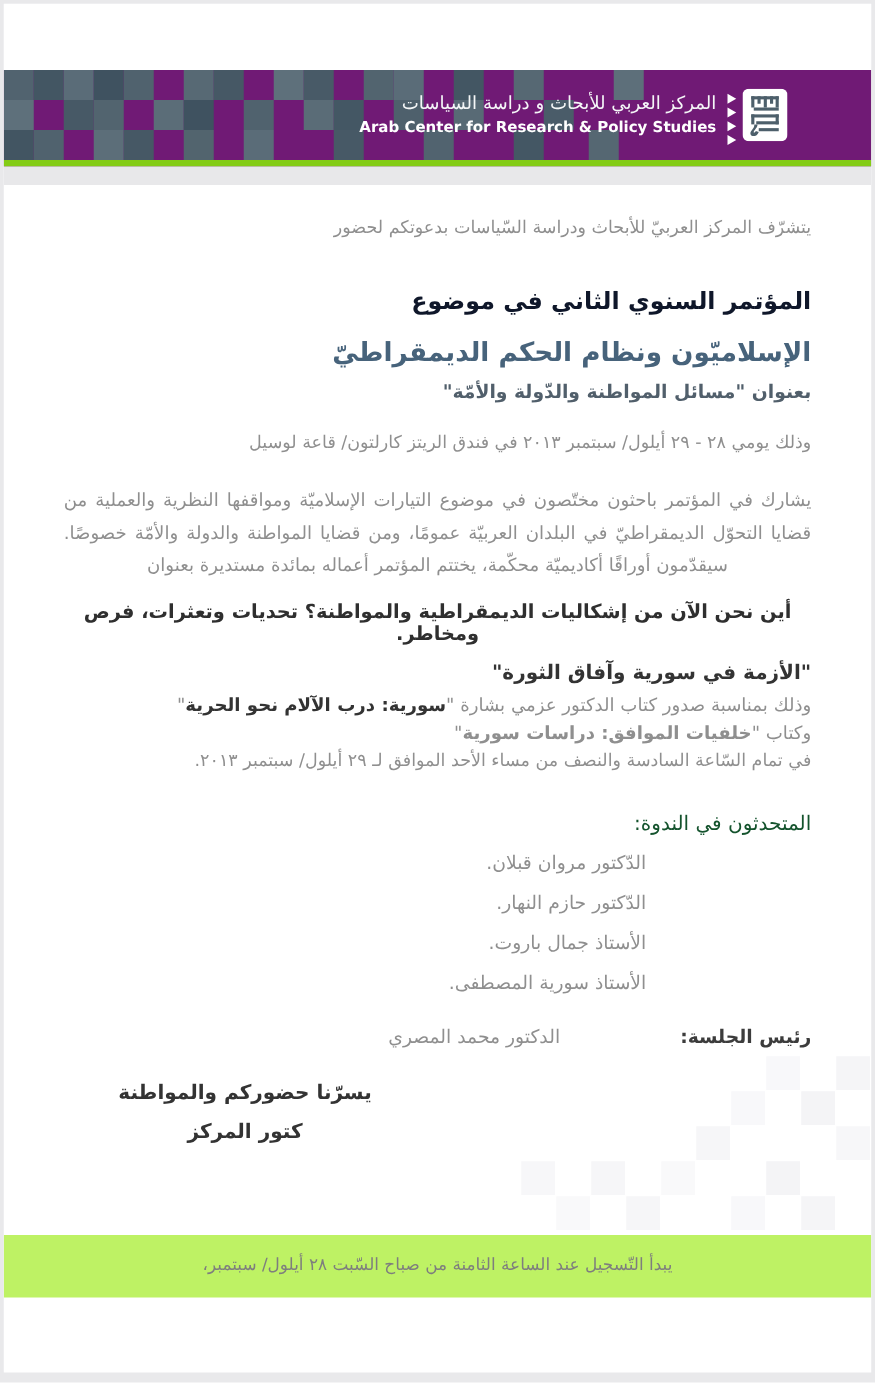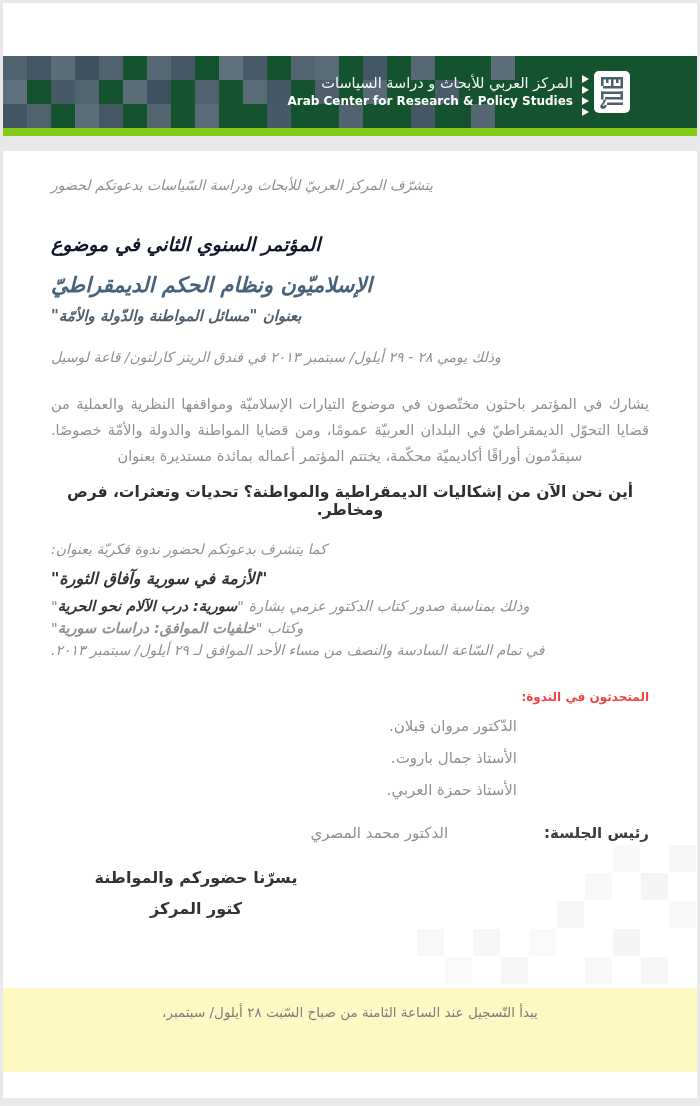--- a/index.html
+++ b/index.html
@@ -9,22 +9,22 @@
     font-family:"DejaVu Sans",sans-serif;
     direction:rtl;overflow:hidden;
   }
   .card{
     position:absolute;top:3px;left:3px;right:3px;height:1095px;
     background:#ffffff;overflow:hidden;
   }
   
   .top-white{height:53px;background:#ffffff;}
   .band{
-    position:relative;height:72px;background:#14532d;
-    border-bottom:8px solid #84cc16;
+    position:relative;height:72px;background:#701a75;
+    border-bottom:5px solid #84cc16;
   }
   .band-mosaic{position:absolute;top:0;left:0;height:72px;}
   .gray-strip{height:15px;background:#e8e8ea;}
   .brand{
     position:absolute;top:50%;transform:translateY(-50%);
     right:124px;text-align:right;color:#f5f7f8;line-height:1.25;
   }
   .brand .ar{font-size:14.5px;letter-spacing:0;}
   .brand .en{font-size:12px;font-weight:bold;color:#ffffff;margin-top:2px;}
   .logo-box{position:absolute;top:15px;right:67px;}
@@ -32,49 +32,49 @@
     position:absolute;top:19px;right:108px;display:flex;flex-direction:column;gap:3px;
   }
   .logo-arrows i{
     display:block;width:0;height:0;
     border-top:4px solid transparent;border-bottom:4px solid transparent;
     border-left:7px solid #ffffff;
   }
   
   .content{padding:0 48px;}
   .gray{color:#8f8f8f;}
-  .center{text-align:left;font-style:italic;}
+  .center{text-align:right;}
   .intro{margin-top:26px;font-size:14px;}
   .h1{margin-top:40px;font-size:19px;font-weight:bold;color:#0f172a;}
   .h2{margin-top:18px;font-size:21px;font-weight:bold;color:#47637b;}
   .subtitle{margin-top:10px;font-size:15px;font-weight:bold;color:#515f6b;}
   .dateline{margin-top:24px;font-size:14px;}
   .para{
     margin-top:26px;font-size:14.5px;line-height:26px;
     text-align:justify;text-align-last:center;
   }
   .roundtable{margin-top:14px;font-size:15.5px;font-weight:bold;color:#2f2f2f;text-align:center;}
   .sem-intro{margin-top:22px;font-size:14px;}
   .sem-title{margin-top:12px;font-size:16px;font-weight:bold;color:#333333;}
   .bookline{margin-top:10px;font-size:14.5px;}
   .bookline b{color:#333333;}
   .bookline2{margin-top:6px;font-size:14.5px;}
   .timeline{margin-top:6px;font-size:14px;}
-  .speakers-heading{margin-top:32px;font-size:12px;font-weight:bold;color:#ef4444;text-align:right;}
+  .speakers-heading{margin-top:32px;font-size:16px;font-weight:normal;color:#14532d;text-align:right;}
   .speakers{margin-top:6px;font-size:15px;line-height:32px;text-align:right;padding-left:0;padding-right:132px;}
   .chair{margin-top:18px;font-size:15px;text-align:right;}
   .chair .label{font-weight:bold;color:#3c3c3c;}
   .chair .gap{display:inline-block;width:96px;}
   .closing{width:290px;margin:26px auto 0 0;text-align:center;}
   .closing .welcome{font-size:16px;font-weight:bold;color:#333333;}
   .closing .signature{margin-top:12px;font-size:16px;font-weight:bold;color:#333333;}
   
   .register{
-    position:absolute;top:985px;left:0;right:0;height:84px;
-    background:#fef9c3;text-align:center;color:#7e7e7e;
+    position:absolute;top:985px;left:0;right:0;height:50px;
+    background:#bef264;text-align:center;color:#7e7e7e;
     font-size:13.5px;line-height:25px;padding-top:12px;box-sizing:border-box;
   }
   .watermark{position:absolute;top:839px;right:0;pointer-events:none;}
 </style>
 </head>
 <body>
 
 <div class="card">
 
   <div class="top-white"></div>
@@ -158,31 +158,31 @@
 
   <div class="content">
     <div class="intro gray center">يتشرّف المركز العربيّ للأبحاث ودراسة السّياسات بدعوتكم لحضور</div>
     <div class="h1 center">المؤتمر السنوي الثاني في موضوع</div>
     <div class="h2 center">الإسلاميّون ونظام الحكم الديمقراطيّ</div>
     <div class="subtitle center">بعنوان "مسائل المواطنة والدّولة والأمّة"</div>
     <div class="dateline gray center">وذلك يومي ٢٨ - ٢٩ أيلول/ سبتمبر ٢٠١٣ في فندق الريتز كارلتون/ قاعة لوسيل</div>
     <div class="para gray">يشارك في المؤتمر باحثون مختّصون في موضوع التيارات الإسلاميّة ومواقفها النظرية والعملية من قضايا التحوّل الديمقراطيّ في البلدان العربيّة عمومًا، ومن قضايا المواطنة والدولة والأمّة خصوصًا. سيقدّمون أوراقًا أكاديميّة محكّمة، يختتم المؤتمر أعماله بمائدة مستديرة بعنوان</div>
     <div class="roundtable">أين نحن الآن من إشكاليات الديمقراطية والمواطنة؟ تحديات وتعثرات، فرص ومخاطر.</div>
 
-    <div class="sem-intro gray center">كما يتشرف بدعوتكم لحضور ندوة فكريّة بعنوان:</div>
     <div class="sem-title center">"الأزمة في سورية وآفاق الثورة"</div>
     <div class="bookline gray center"><span>وذلك بمناسبة صدور كتاب الدكتور عزمي بشارة "</span><b>سورية: درب الآلام نحو الحرية</b><span>"</span></div>
     <div class="bookline2 gray center"><span>وكتاب "</span><b>خلفيات الموافق: دراسات سورية</b><span>"</span></div>
     <div class="timeline gray center">في تمام السّاعة السادسة والنصف من مساء الأحد الموافق لـ ٢٩ أيلول/ سبتمبر ٢٠١٣.</div>
 
     <div class="speakers-heading">المتحدثون في الندوة:</div>
     <div class="speakers gray">
       <div>الدّكتور مروان قبلان.</div>
+      <div>الدّكتور حازم النهار.</div>
       <div>الأستاذ جمال باروت.</div>
-      <div>الأستاذ حمزة العربي.</div>
+      <div>الأستاذ سورية المصطفى.</div>
     </div>
 
     <div class="chair">
       <span class="label">رئيس الجلسة:</span><span class="gap"></span><span class="gray">الدكتور محمد المصري</span>
     </div>
 
     <div class="closing">
       <div class="welcome">يسرّنا حضوركم والمواطنة</div>
       <div class="signature">كتور المركز</div>
     </div>

